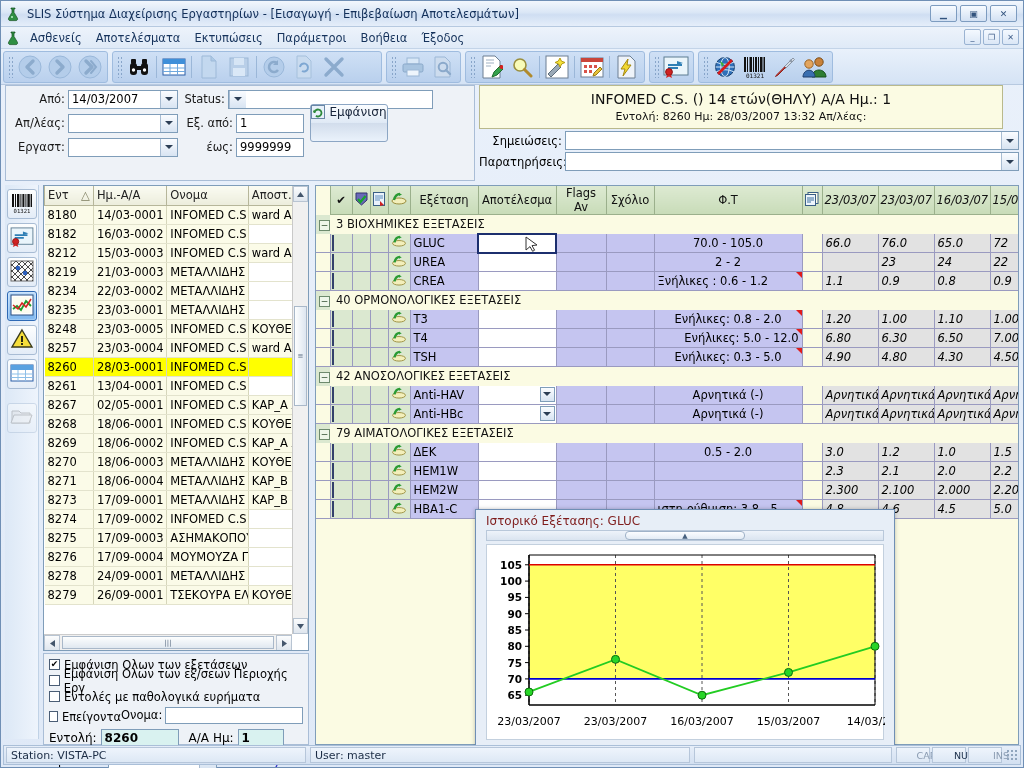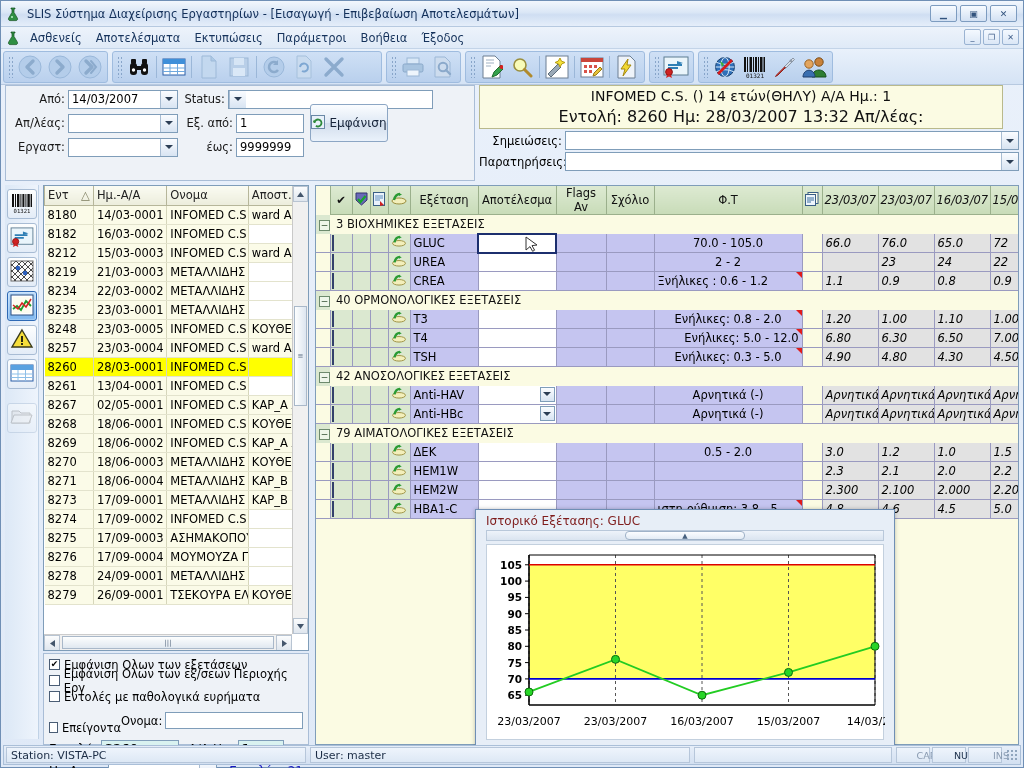--- a/index.html
+++ b/index.html
@@ -95,32 +95,32 @@
   .combo .cval{flex:1;font-size:11.5px;padding:1px 3px;display:flex;align-items:center;color:#000;}
   .combo .carr{
     width:17px;border-left:1px solid #a8bcd2;
     background:linear-gradient(to bottom,#fafcff,#d8e4f2);
     display:flex;align-items:center;justify-content:center;
   }
   .arrowdown{width:0;height:0;border-left:4px solid transparent;border-right:4px solid transparent;border-top:4px solid #2c3e55;}
   .btn3d{
     border:1px solid #8ca6c4;border-radius:3px;
     background:linear-gradient(to bottom,#fbfdff,#dfe9f5 50%,#d2ddec 51%,#eaf2fb);
-    display:flex;align-items:center;justify-content:center;gap:4px;
+    display:flex;align-items:flex-start;justify-content:center;gap:4px;
     font-size:12px;color:#17243a;
   }
 
   
   .pheader{
     position:absolute;left:478px;top:84px;right:20px;height:44px;
     background:#fbfbe3;border:1px solid #b9b98c;
     display:flex;flex-direction:column;align-items:center;justify-content:center;
   }
   .pheader .l1{font-size:14px;color:#111;}
-  .pheader .l2{font-size:16px;color:#111;margin-top:3px;}
+  .pheader .l2{font-size:11px;color:#111;margin-top:3px;}
   .notes{position:absolute;left:478px;top:130px;right:4px;}
   .noterow{display:flex;align-items:center;height:19px;margin-bottom:2px;}
   .noterow .nl{width:86px;text-align:right;padding-right:3px;font-size:11.5px;}
 
   
   .rail{
     position:absolute;left:4px;top:184px;width:34px;bottom:28px;
     background:linear-gradient(to right,#dce8f6,#eef4fc);
     border-right:1px solid #c0d2e6;
   }
@@ -863,21 +863,21 @@
           <span class="cbx"></span>
           <span>Εμφάνιση Ολων των εξ/σεων Περιοχής Εργ</span>
         </div>
         <div class="cbrow">
           <span class="cbx"></span>
           <span>Εντολές με παθολογικά ευρήματα</span>
         </div>
       </div>
     <div style="display:flex;align-items:center;margin-top:1px;">
       <div style="width:72px;font-size:11.5px;">
-          <div class="cbrow" style="width: auto; position: static; margin-top: 15px; height: 15px;">
+          <div class="cbrow" style="width: auto; position: static; margin-top: 4px; height: 15px;">
             <span class="cbx"></span>
             <span>Επείγοντα</span>
           </div>
         </div>
       <div style="font-size:11.5px;margin-right:3px;">Ονομα:</div>
       <div class="ifield" style="flex:1;height:17px"></div>
     </div>
     <div style="display:flex;align-items:center;margin-top:4px;">
       <div style="font-size:12px;margin-right:4px;">Εντολή:</div>
       <div class="hi-field" style="width:78px">8260</div>

